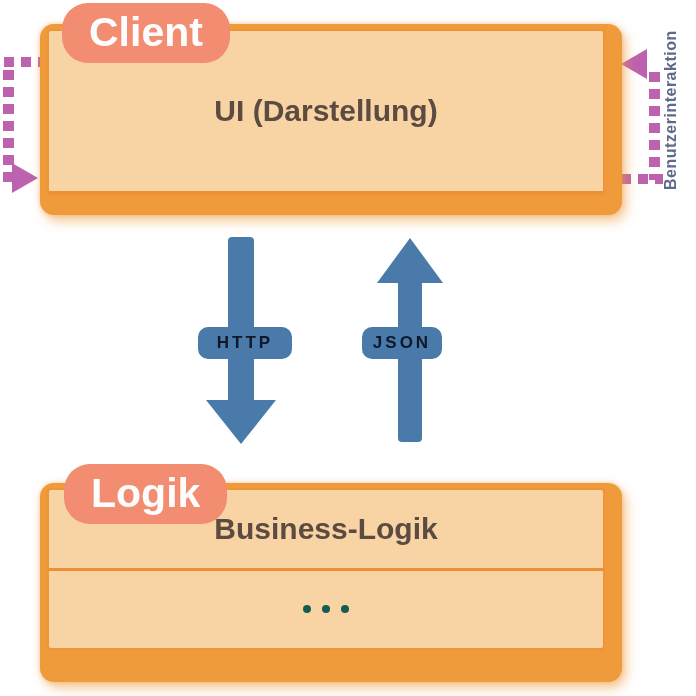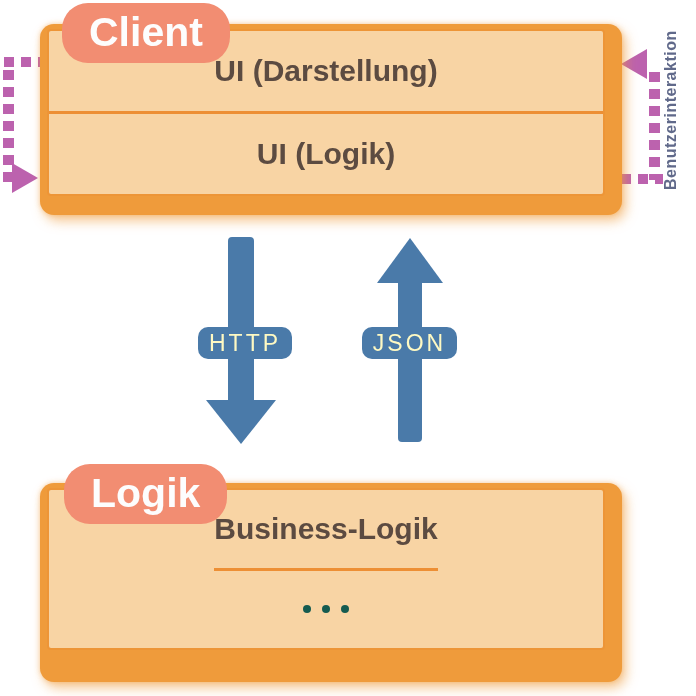--- a/index.html
+++ b/index.html
@@ -17,21 +17,21 @@
   }
   .box-client{left:40px;top:24px;width:582px;height:191px;}
   .box-server{left:40px;top:483px;width:582px;height:199px;}
 
   .panel{
     position:absolute;left:7px;top:5px;right:17px;
     background:#F8D4A4;border:2px solid #ED9537;border-radius:4px;
     box-sizing:border-box;display:flex;flex-direction:column;
   }
   .panel-client{bottom:19px;}
-  .panel-server{bottom:32px;align-items:center;}
+  .panel-server{bottom:32px;}
 
   .layer-row{
     flex:1;display:flex;align-items:center;justify-content:center;
     font-weight:bold;font-size:30px;color:#5C4B41;
   }
   .layer-row.divided{border-bottom:3px solid #ED8F35;}
 
   
   .badge{
     position:absolute;background:#F28D72;color:#FDFDFD;
@@ -45,24 +45,24 @@
   .arrow-part{position:absolute;}
   .shaft{background:#4A7AA9;}
   .shaft-http{left:228px;top:237px;width:26px;height:168px;border-radius:4px 4px 0 0;}
   .shaft-json{left:398px;top:282px;width:24px;height:160px;border-radius:0 0 4px 4px;}
   .head{width:0;height:0;}
   .head-http{left:206px;top:400px;border-left:35px solid transparent;border-right:35px solid transparent;border-top:44px solid #4A7AA9;}
   .head-json{left:377px;top:238px;border-left:33px solid transparent;border-right:33px solid transparent;border-bottom:45px solid #4A7AA9;}
   .pill{
     position:absolute;background:#4A7AA9;border-radius:10px;z-index:4;
     display:flex;align-items:center;justify-content:center;
-    color:#fef9c3;font-size:23px;letter-spacing:3px;font-weight:normal;
+    color:#0f172a;font-size:17px;letter-spacing:3px;font-weight:bold;
   }
   .pill-http{left:198px;top:327px;width:94px;height:32px;}
-  .pill-json{left:362px;top:327px;width:95px;height:32px;}
+  .pill-json{left:362px;top:327px;width:80px;height:32px;}
 
   
   .dash-h{position:absolute;height:10px;background-image:repeating-linear-gradient(to right,#BC62AE 0 10px,transparent 10px 17px);}
   .dash-v{position:absolute;width:11px;background-image:repeating-linear-gradient(to bottom,#BC62AE 0 10px,transparent 10px 17px);}
   .dash-left-top{left:4px;top:57px;width:36px;}
   .dash-left-vert{left:3px;top:70px;height:112px;}
   .dash-right-vert{left:649px;top:72px;height:108px;}
   .dash-right-bottom{left:621px;top:174px;width:42px;}
   .tri{position:absolute;width:0;height:0;}
   .tri-left{left:12px;top:163px;border-top:15px solid transparent;border-bottom:15px solid transparent;border-left:26px solid #BC62AE;}
@@ -93,21 +93,20 @@
   <div class="tri tri-right"></div>
   <div class="dash-v dash-right-vert"></div>
   <div class="dash-h dash-right-bottom"></div>
 
   <div class="v-label">Benutzerinteraktion</div>
 
   <div class="badge badge-client">Client</div>
   <div class="box box-client">
     <div class="panel panel-client">
       <div class="layer-row divided">UI (Darstellung)</div>
-      <div class="layer-row">UI (Logik)</div>
     </div>
   </div>
 
   <div class="arrow-part shaft shaft-http"></div>
   <div class="arrow-part head head-http"></div>
   <div class="pill pill-http">HTTP</div>
 
   <div class="arrow-part shaft shaft-json"></div>
   <div class="arrow-part head head-json"></div>
   <div class="pill pill-json">JSON</div>

